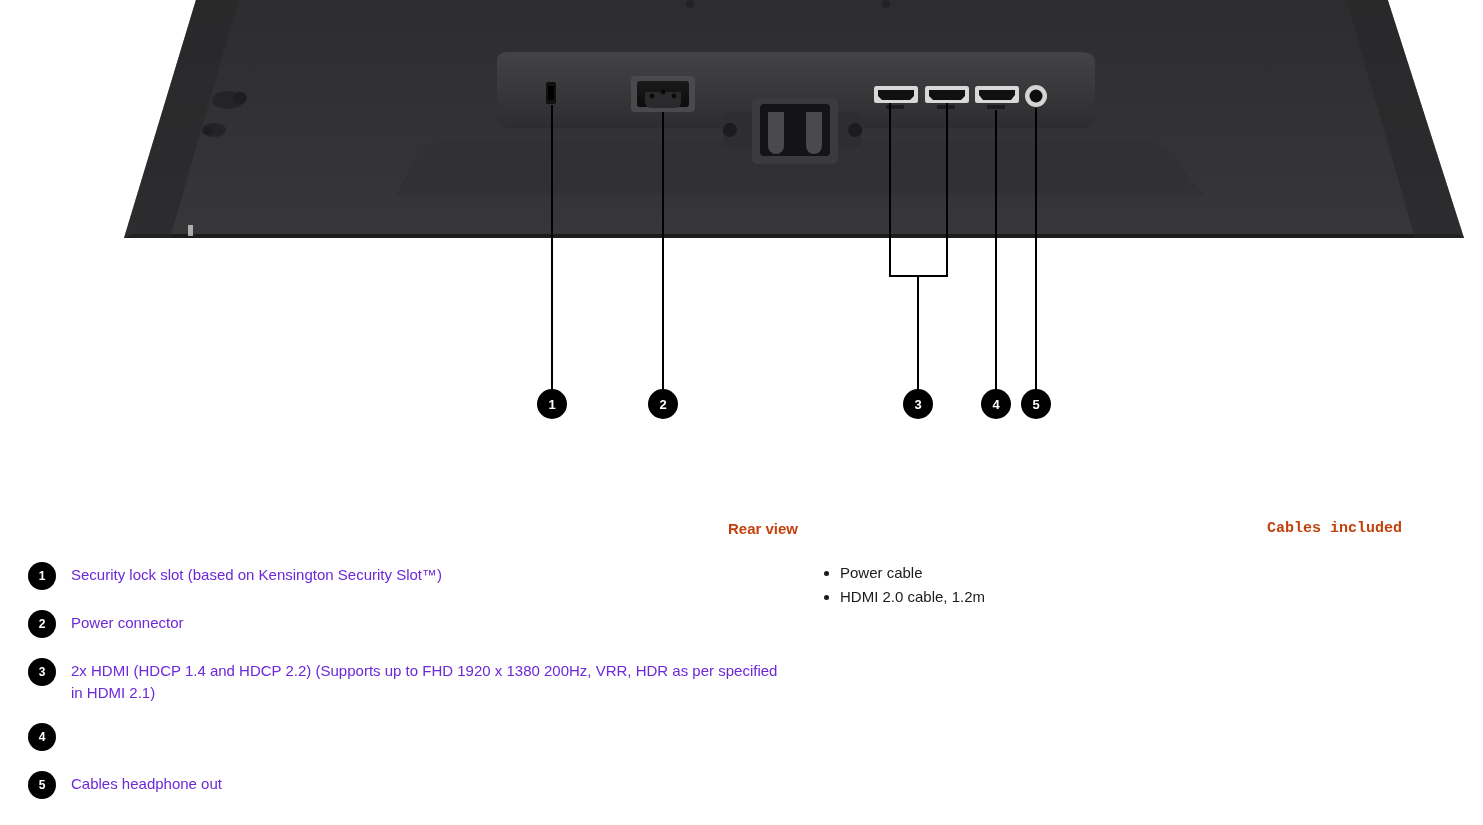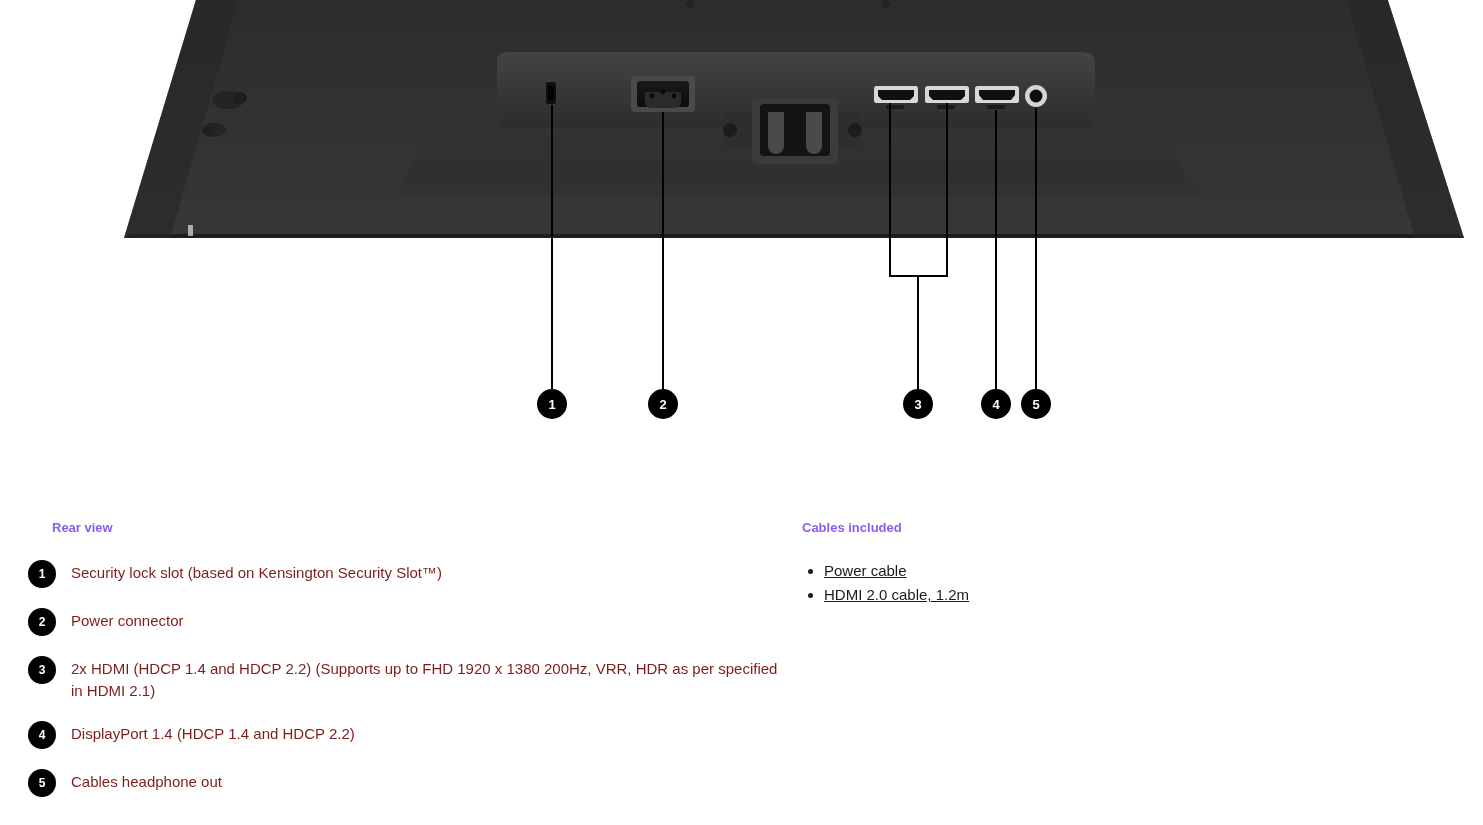--- a/index.html
+++ b/index.html
@@ -49,26 +49,27 @@
     position: absolute;
     left: 0;
     top: 520px;
     width: 1483px;
     height: 305px;
   }
   .col-left { position: absolute; left: 28px; top: 0; width: 770px; }
   .col-right { position: absolute; left: 802px; top: 0; width: 600px; }
 
   .section-title {
-    font-size: 13px;
+    font-size: 15px;
     font-weight: bold;
-    color: #8b5cf6;
+    color: #c2410c;
     margin: 0 0 24px 24px;
-  }
-  .col-right .section-title { margin-left: 0; }
+    text-align: right;
+  }
+  .col-right .section-title { margin-left: 0; font-family: Liberation Mono, monospace; }
 
   .legend-item {
     position: relative;
     display: flex;
     align-items: flex-start;
     margin-bottom: 18px;
     min-height: 30px;
   }
   .legend-num {
     flex: 0 0 auto;
@@ -81,30 +82,29 @@
     font-weight: bold;
     display: flex;
     align-items: center;
     justify-content: center;
     margin-right: 15px;
     margin-top: 1px;
   }
   .legend-text {
     font-size: 15px;
     line-height: 1.45;
-    color: #7f1d1d;
+    color: #6d28d9;
     max-width: 720px;
     padding-top: 3px;
   }
 
   .cable-list {
-    margin: 0;
+    margin: 16px;
     padding-left: 22px;
     list-style: disc;
-    text-decoration: underline;
   }
   .cable-list li {
     font-size: 15px;
     line-height: 1.55;
     color: #1b1b1b;
     margin-bottom: 1px;
   }
 </style>
 </head>
 <body>
@@ -231,21 +231,20 @@
         <div class="legend-text">Power connector</div>
       </div>
 
       <div class="legend-item">
         <div class="legend-num">3</div>
         <div class="legend-text">2x HDMI (HDCP 1.4 and HDCP 2.2) (Supports up to FHD 1920 x 1380 200Hz, VRR, HDR as per specified in HDMI 2.1)</div>
       </div>
 
       <div class="legend-item">
         <div class="legend-num">4</div>
-        <div class="legend-text">DisplayPort 1.4 (HDCP 1.4 and HDCP 2.2)</div>
       </div>
 
       <div class="legend-item">
         <div class="legend-num">5</div>
         <div class="legend-text">Cables headphone out</div>
       </div>
     </div>
 
     <div class="col-right">
       <div class="section-title">Cables included</div>

